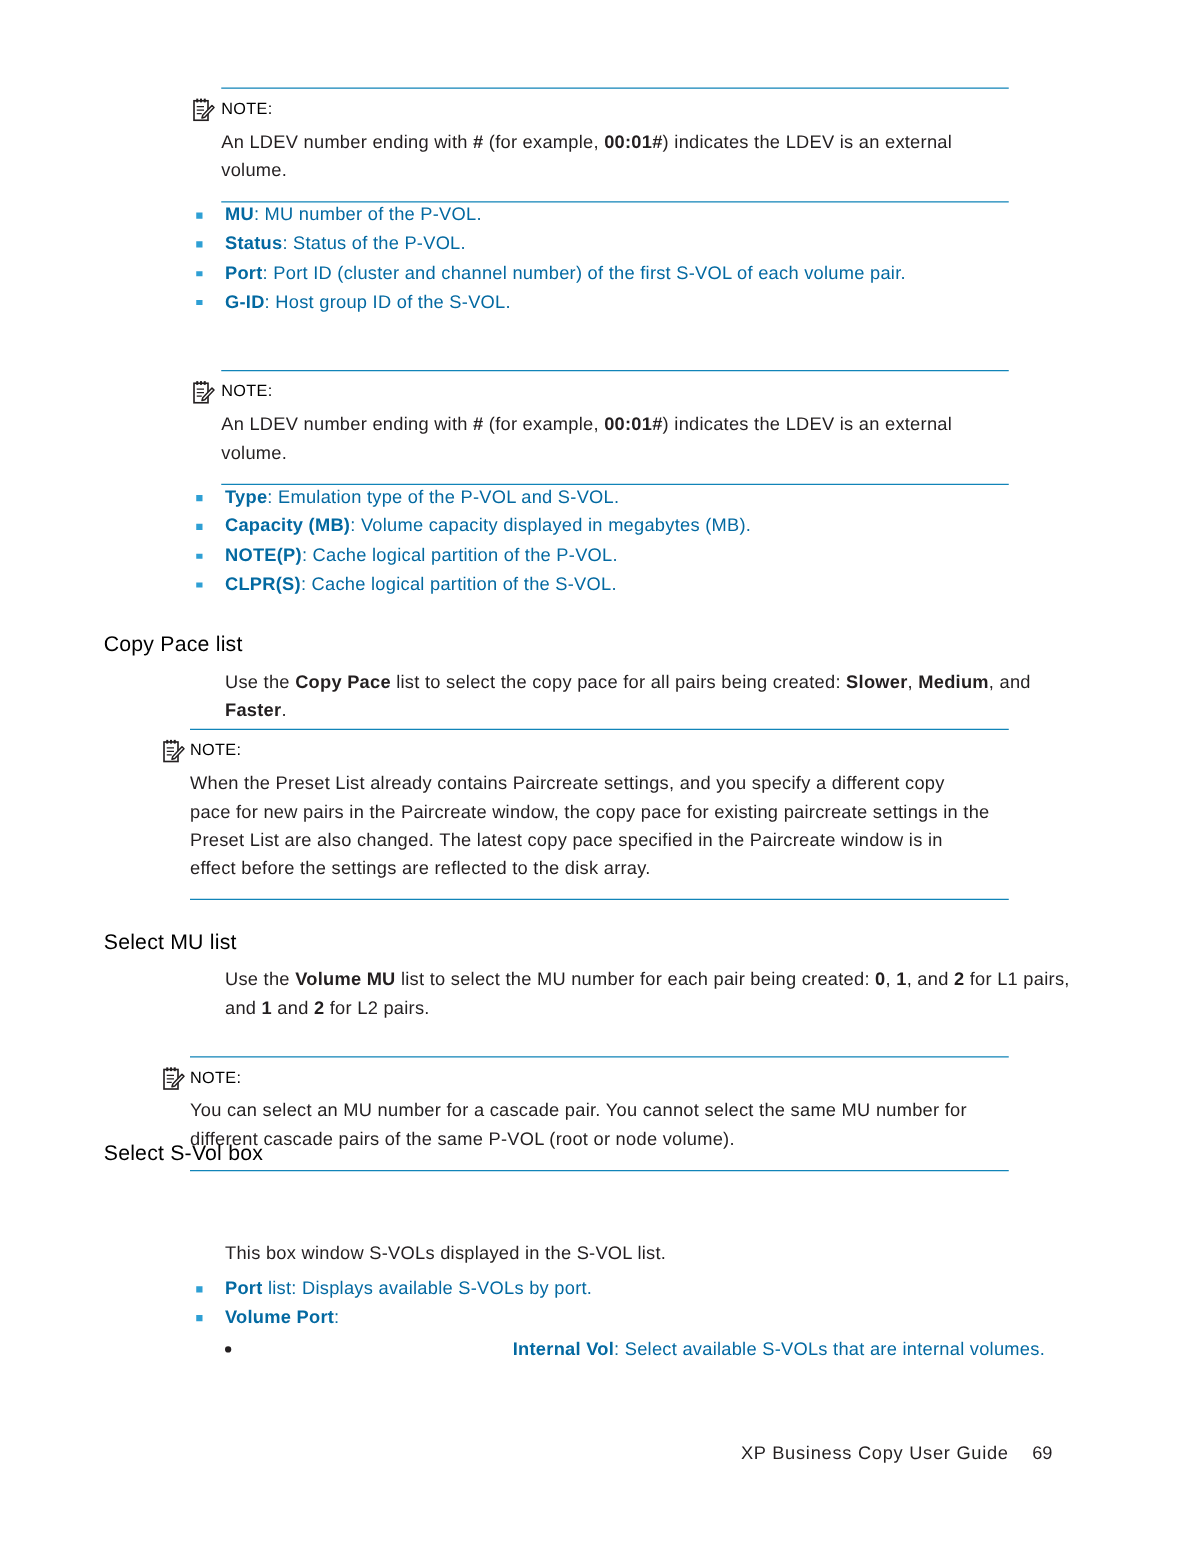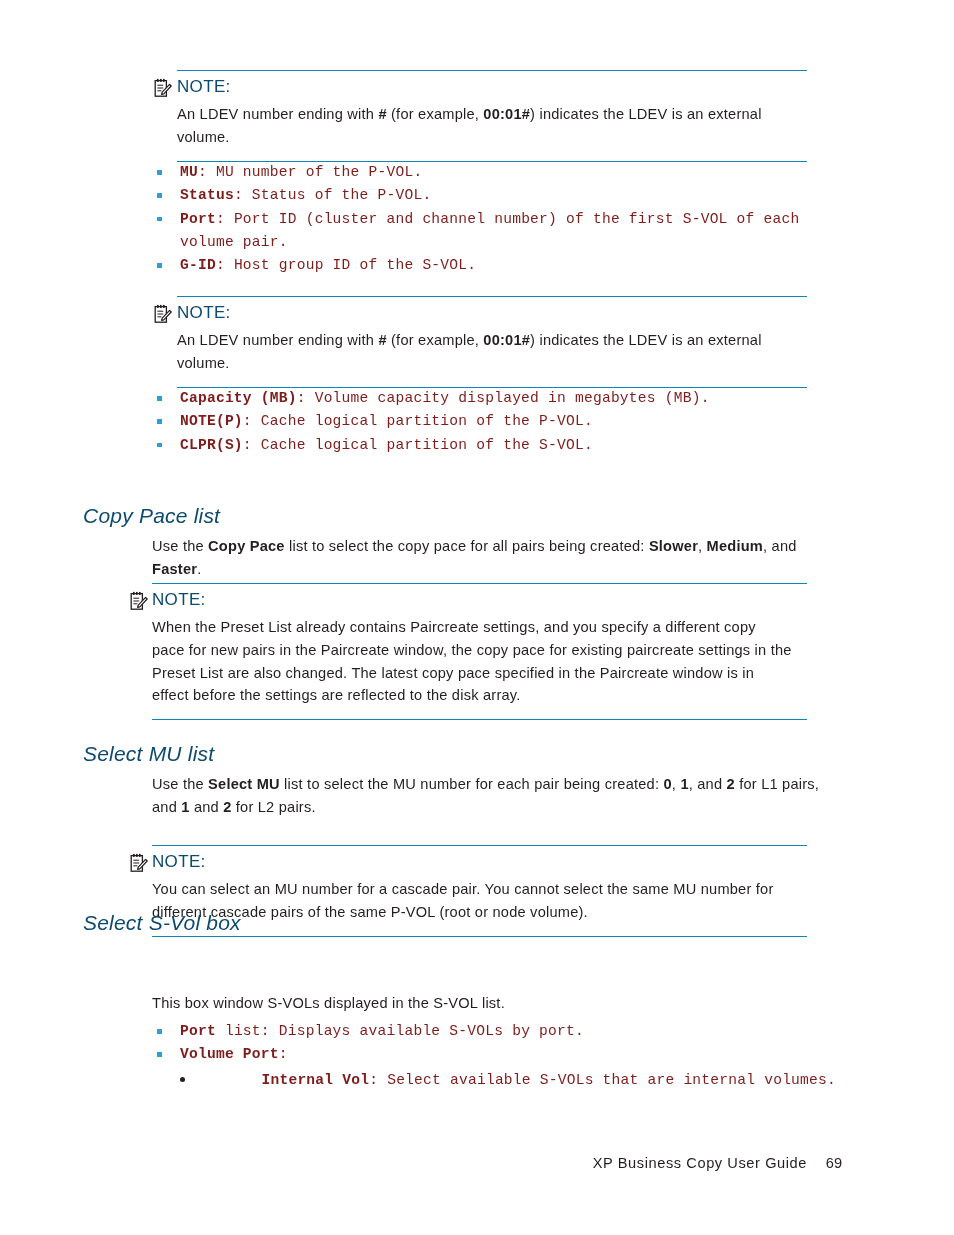--- a/index.html
+++ b/index.html
@@ -23,26 +23,25 @@
     box-sizing: border-box;
   }
   b, strong, .b {
     font-weight: bold;
   }
 
   
   .heading {
     position: absolute;
     left: 83px;
-    font-size: 21px;
+    font-size: 17px;
     line-height: 24px;
-    color: #0c4a6e;
+    color: #000000;
     letter-spacing: 0.01em;
     white-space: nowrap;
-    font-style: italic;
   }
 
   
   .note {
     position: absolute;
     box-sizing: border-box;
   }
   .note-rule {
     height: 0;
     border-top: 1.6px solid #1184b8;
@@ -50,23 +49,23 @@
   }
   .note-rule.bottom {
     border-top: 1.4px solid #1184b8;
   }
   .note-icon {
     position: absolute;
     width: 18px;
     height: 20px;
   }
   .note-label {
-    font-size: 17px;
+    font-size: 13px;
     line-height: 19px;
-    color: #0c4a6e;
+    color: #000000;
     letter-spacing: 0.02em;
     padding-top: 6px;
   }
   .note-body {
     font-size: 14.6px;
     line-height: 22.8px;
     color: #231f20;
     letter-spacing: 0.015em;
   }
 
@@ -75,23 +74,22 @@
     position: absolute;
     margin: 0;
     padding: 0;
     list-style: none;
   }
   .bullet-item {
     position: relative;
     padding-left: 28px;
     font-size: 14.6px;
     line-height: 23.3px;
-    color: #7f1d1d;
+    color: #0369a1;
     letter-spacing: 0.015em;
-    font-family: Liberation Mono, monospace;
   }
   .bullet-item > .sq {
     position: absolute;
     left: 5px;
     top: 9px;
     width: 4.5px;
     height: 4.5px;
     background: #2e9fd4;
   }
   .bullet-item.sub {
@@ -108,20 +106,21 @@
     background: #231f20;
   }
 
   
   .para {
     position: absolute;
     font-size: 14.6px;
     line-height: 23px;
     color: #231f20;
     letter-spacing: 0.015em;
+    margin-left: 28px;
   }
 
   
   .footer {
     position: absolute;
     bottom: 58px;
     left: 0;
     width: 954px;
     height: 22px;
   }
@@ -205,20 +204,24 @@
     <div class="note-label">NOTE:</div>
     <div class="note-body" style="padding-top:7px;">
       An LDEV number ending with <b>#</b> (for example, <b>00:01#</b>) indicates the LDEV is an external volume.
     </div>
     <div class="note-rule bottom" style="margin-top:12px;"></div>
   </div>
 
   <ul class="bullet-list" style="left:152px; top:387px; width:690px;">
     <li class="bullet-item">
       <span class="sq"></span>
+      <b>Type</b><span>: Emulation type of the P-VOL and S-VOL.</span>
+    </li>
+    <li class="bullet-item">
+      <span class="sq"></span>
       <b>Capacity (MB)</b><span>: Volume capacity displayed in megabytes (MB).</span>
     </li>
     <li class="bullet-item">
       <span class="sq"></span>
       <b>NOTE(P)</b><span>: Cache logical partition of the P-VOL.</span>
     </li>
     <li class="bullet-item">
       <span class="sq"></span>
       <b>CLPR(S)</b><span>: Cache logical partition of the S-VOL.</span>
     </li>
@@ -245,21 +248,21 @@
       </svg>
     </div>
     <div class="note-label">NOTE:</div>
     <div class="note-body" style="padding-top:7px; width:640px;">When the Preset List already contains Paircreate settings, and you specify a different copy pace for new pairs in the Paircreate window, the copy pace for existing paircreate settings in the Preset List are also changed. The latest copy pace specified in the Paircreate window is in effect before the settings are reflected to the disk array.</div>
     <div class="note-rule bottom" style="margin-top:12px;"></div>
   </div>
 
   <div class="heading" style="top:742px;">Select MU list</div>
 
   <div class="para" style="left:152px; top:773px; width:690px;">
-    Use the <b>Select MU</b> list to select the MU number for each pair being created: <b>0</b>, <b>1</b>, and <b>2</b> for L1 pairs, and <b>1</b> and <b>2</b> for L2 pairs.
+    Use the <b>Volume MU</b> list to select the MU number for each pair being created: <b>0</b>, <b>1</b>, and <b>2</b> for L1 pairs, and <b>1</b> and <b>2</b> for L2 pairs.
   </div>
 
   <div class="note" style="left:152px; top:845px; width:655px;">
     <div class="note-rule"></div>
     <div class="note-icon" style="left:-22px; top:8px;">
       <svg viewBox="0 0 18 20" width="18" height="20" aria-hidden="true">
         <rect x="1.2" y="2.6" width="11.2" height="15.6" fill="#ffffff" stroke="#231f20" stroke-width="1.3"></rect>
         <rect x="3.0" y="0.9" width="1.6" height="3.0" fill="#231f20"></rect>
         <rect x="6.0" y="0.9" width="1.6" height="3.0" fill="#231f20"></rect>
         <rect x="9.0" y="0.9" width="1.6" height="3.0" fill="#231f20"></rect>

